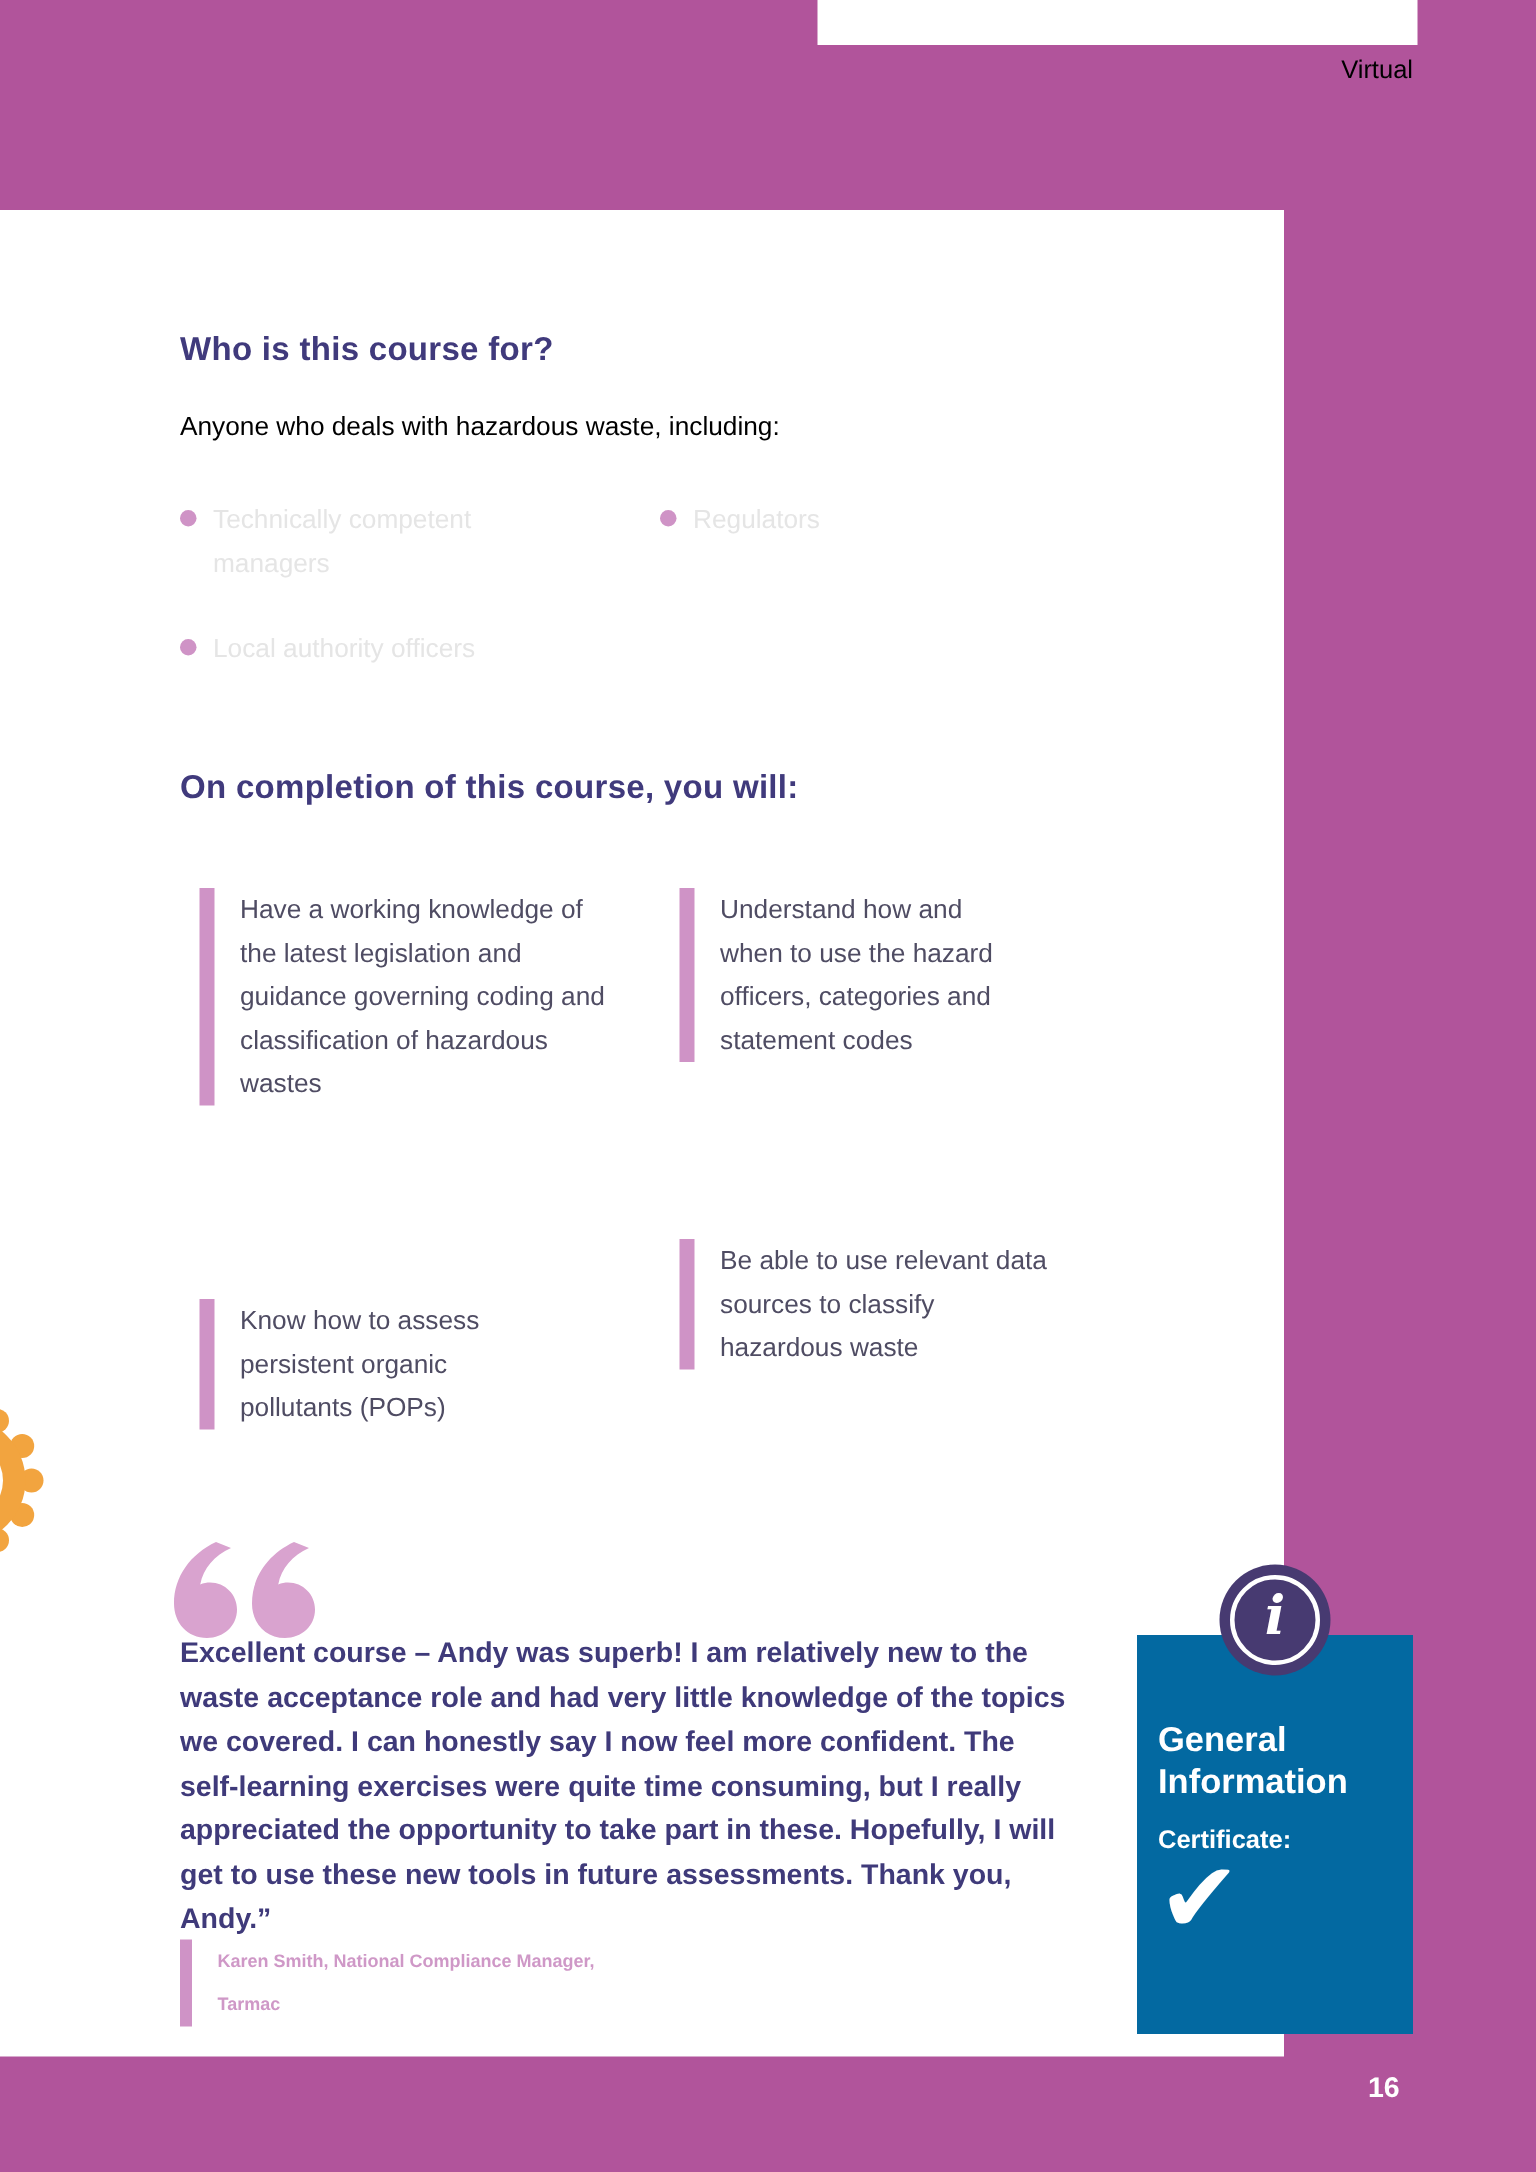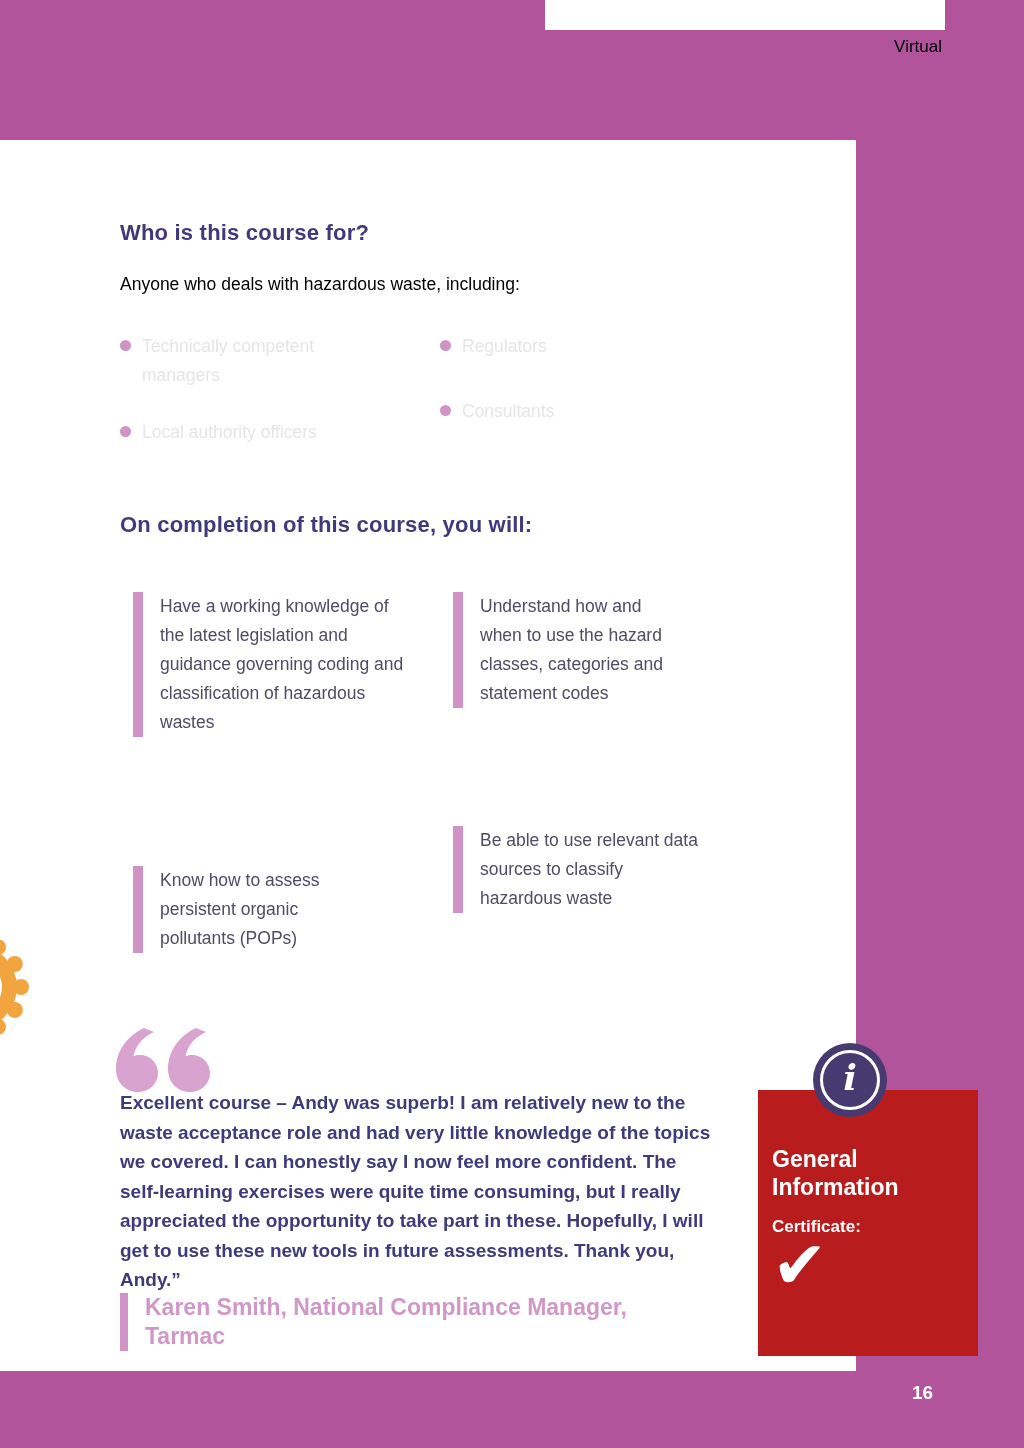--- a/index.html
+++ b/index.html
@@ -51,25 +51,25 @@
   .quote-icon{position:absolute;left:116px;top:1028px;}
   .quote-text{
     position:absolute;left:120px;top:1088px;width:600px;
     color:#3f3a7a;font-weight:700;font-size:19px;line-height:29.5px;
   }
   .attribution{
     position:absolute;left:120px;top:1293px;display:flex;gap:17px;
   }
   .attribution .bar{width:8px;background:#cf93c6;flex-shrink:0;}
   .attribution .who{
-    color:#cf98c7;font-weight:700;font-size:23px;line-height:29px;
+    color:#cf98c7;font-weight:700;font-size:12px;line-height:29px;
   }
   .info-panel{
-    position:absolute;left:758px;top:1090px;width:220px;height:266px;
-    background:#b91c1c;color:#ffffff;box-sizing:border-box;
+    position:absolute;left:758px;top:1090px;width:184px;height:266px;
+    background:#0369a1;color:#ffffff;box-sizing:border-box;
     padding:55px 14px 0 14px;
   }
   .info-panel .title{font-weight:700;font-size:23px;line-height:28px;}
   .info-panel .cert{margin-top:16px;font-weight:700;font-size:17px;}
   .info-panel .check{
     margin-top:-6px;font-size:66px;font-weight:700;line-height:70px;
     font-family:"DejaVu Sans", sans-serif;
   }
   .info-badge{
     position:absolute;left:813px;top:1043px;width:74px;height:74px;
@@ -133,35 +133,31 @@
       <span class="bullet-dot"></span>
       <span>Local authority officers</span>
     </div>
   </div>
 
   <div class="bullet-col bullet-col2">
     <div class="bullet-item">
       <span class="bullet-dot"></span>
       <span>Regulators</span>
     </div>
-    <div class="bullet-item">
-      <span class="bullet-dot"></span>
-      <span>Consultants</span>
-    </div>
   </div>
 
   <div class="h-section h-completion">On completion of this course, you will:</div>
 
   <div class="comp-item comp-1">
     <div class="bar"></div>
     <div class="txt">Have a working knowledge of the latest legislation and guidance governing coding and classification of hazardous wastes</div>
   </div>
   <div class="comp-item comp-2">
     <div class="bar"></div>
-    <div class="txt">Understand how and when to use the hazard classes, categories and statement codes</div>
+    <div class="txt">Understand how and when to use the hazard officers, categories and statement codes</div>
   </div>
   <div class="comp-item comp-3">
     <div class="bar"></div>
     <div class="txt">Know how to assess persistent organic pollutants (POPs)</div>
   </div>
   <div class="comp-item comp-4">
     <div class="bar"></div>
     <div class="txt">Be able to use relevant data sources to classify hazardous waste</div>
   </div>
 

